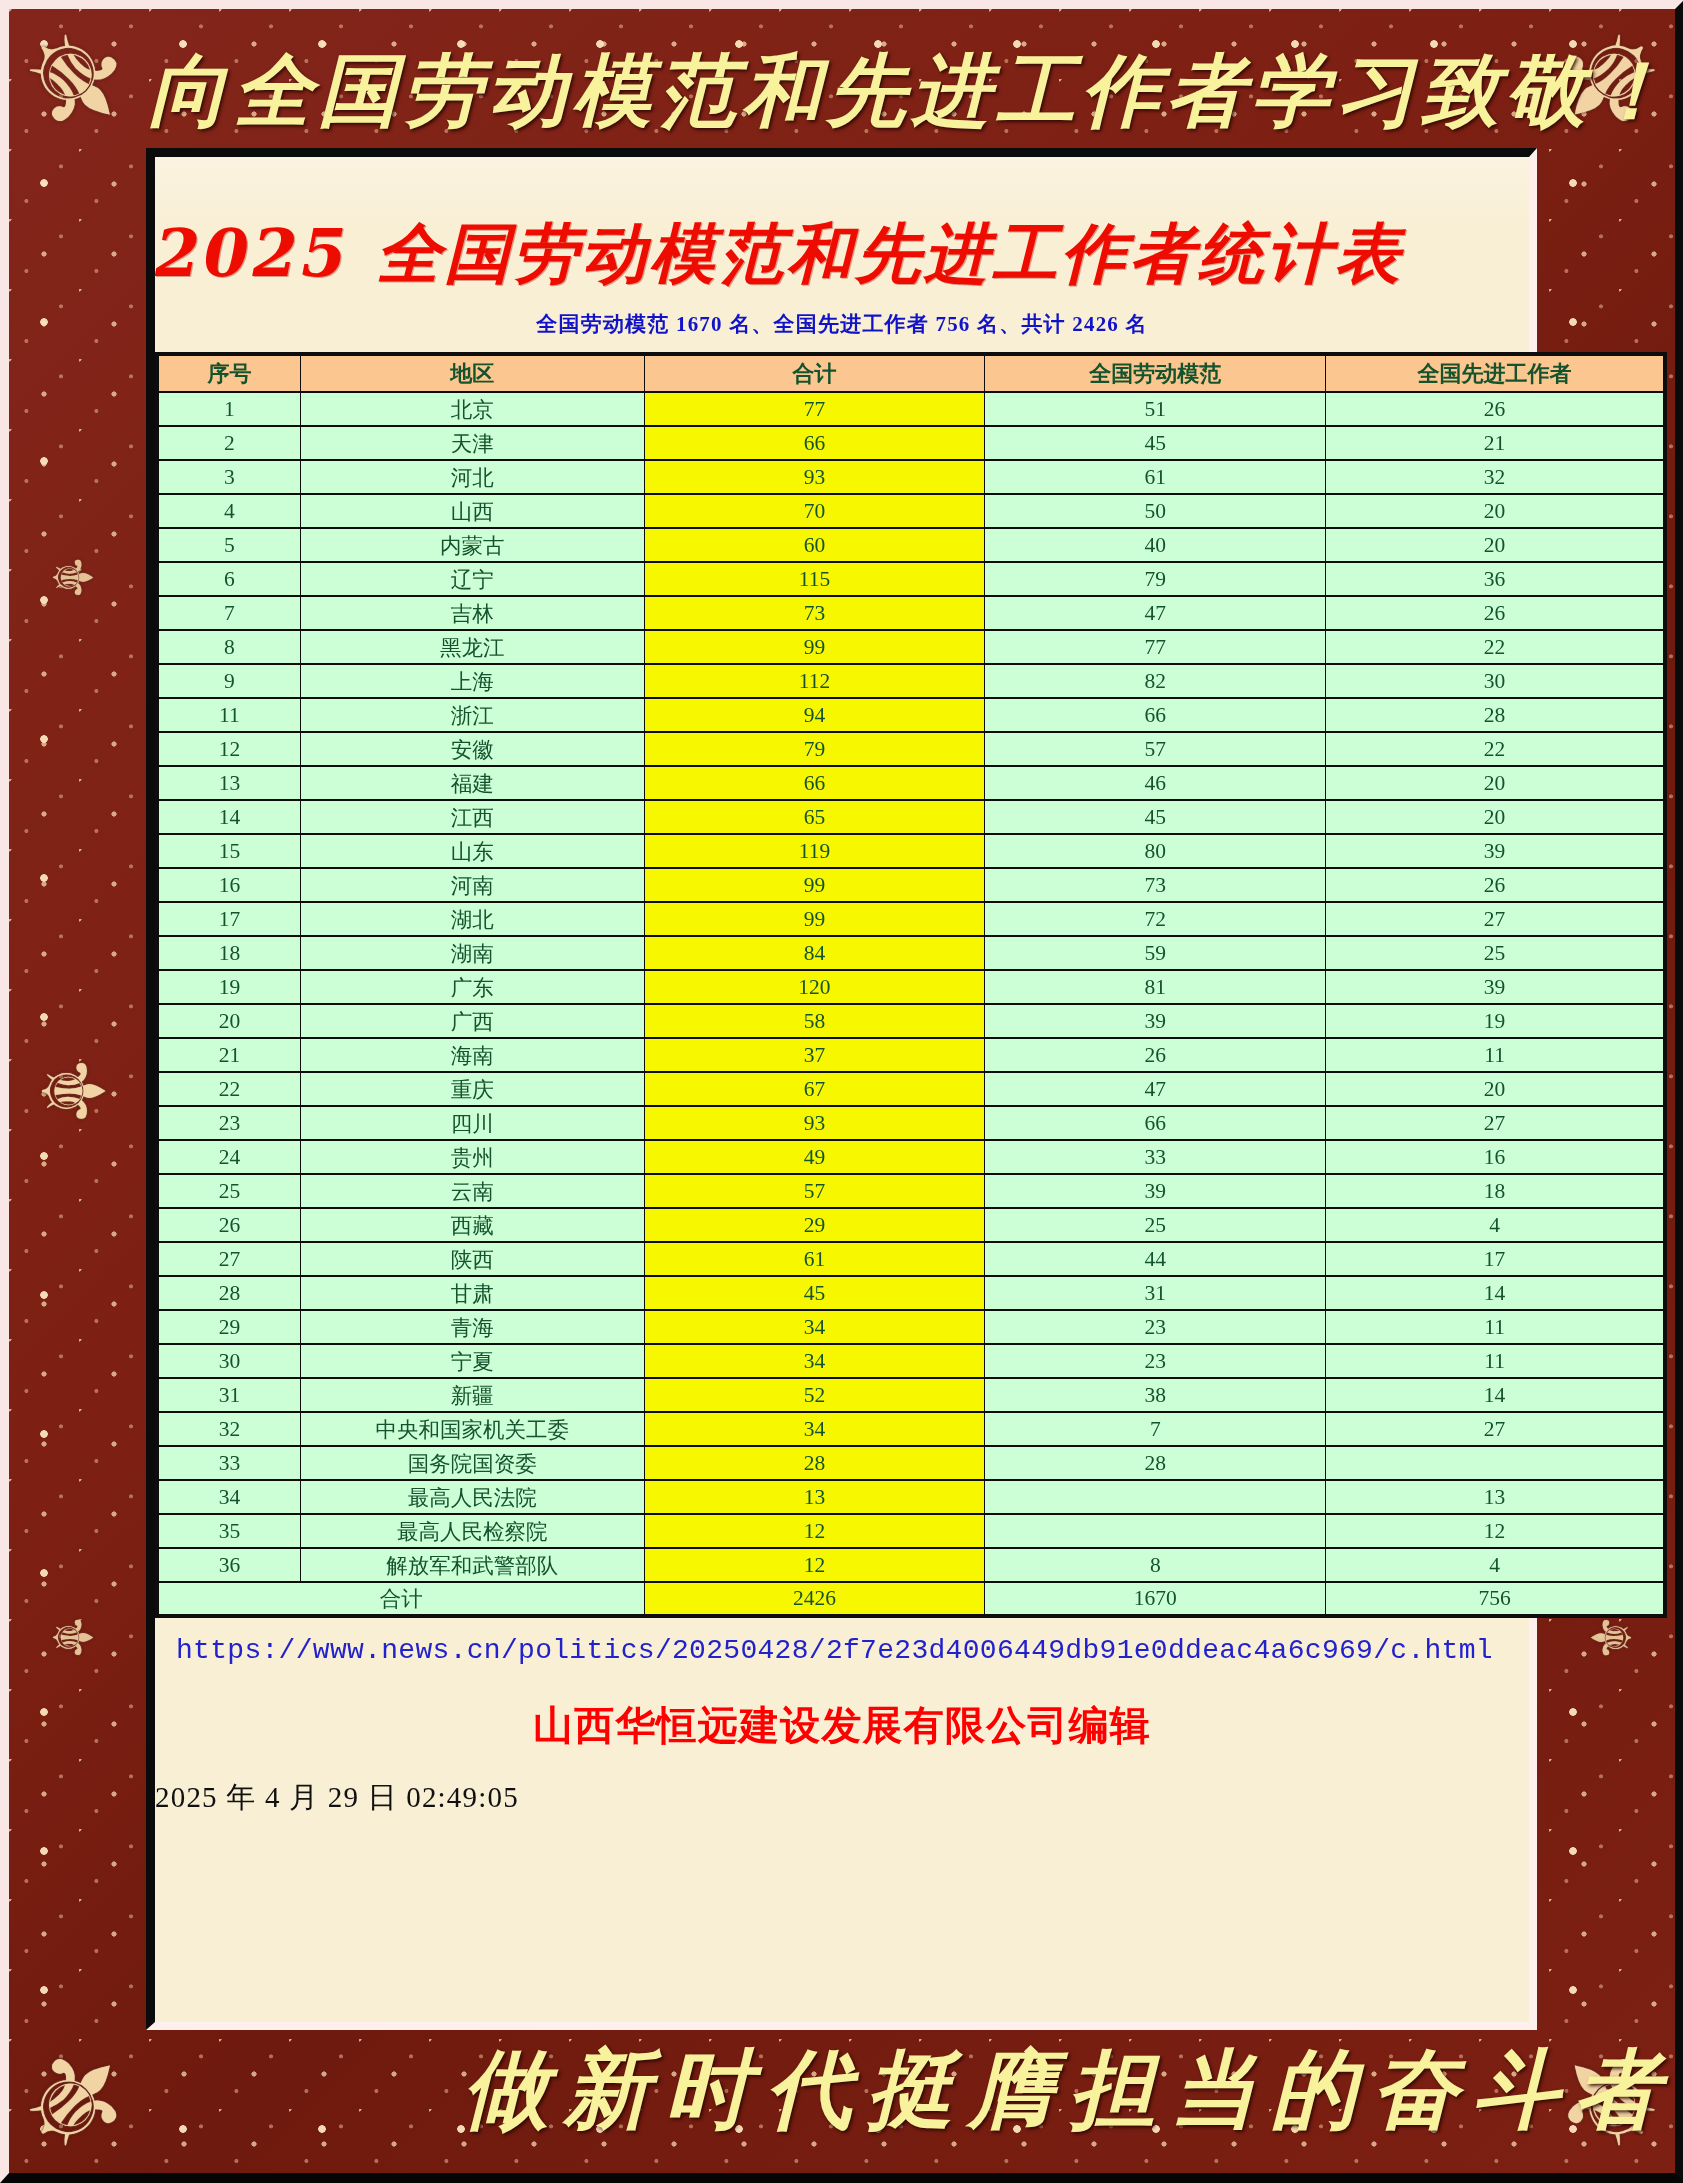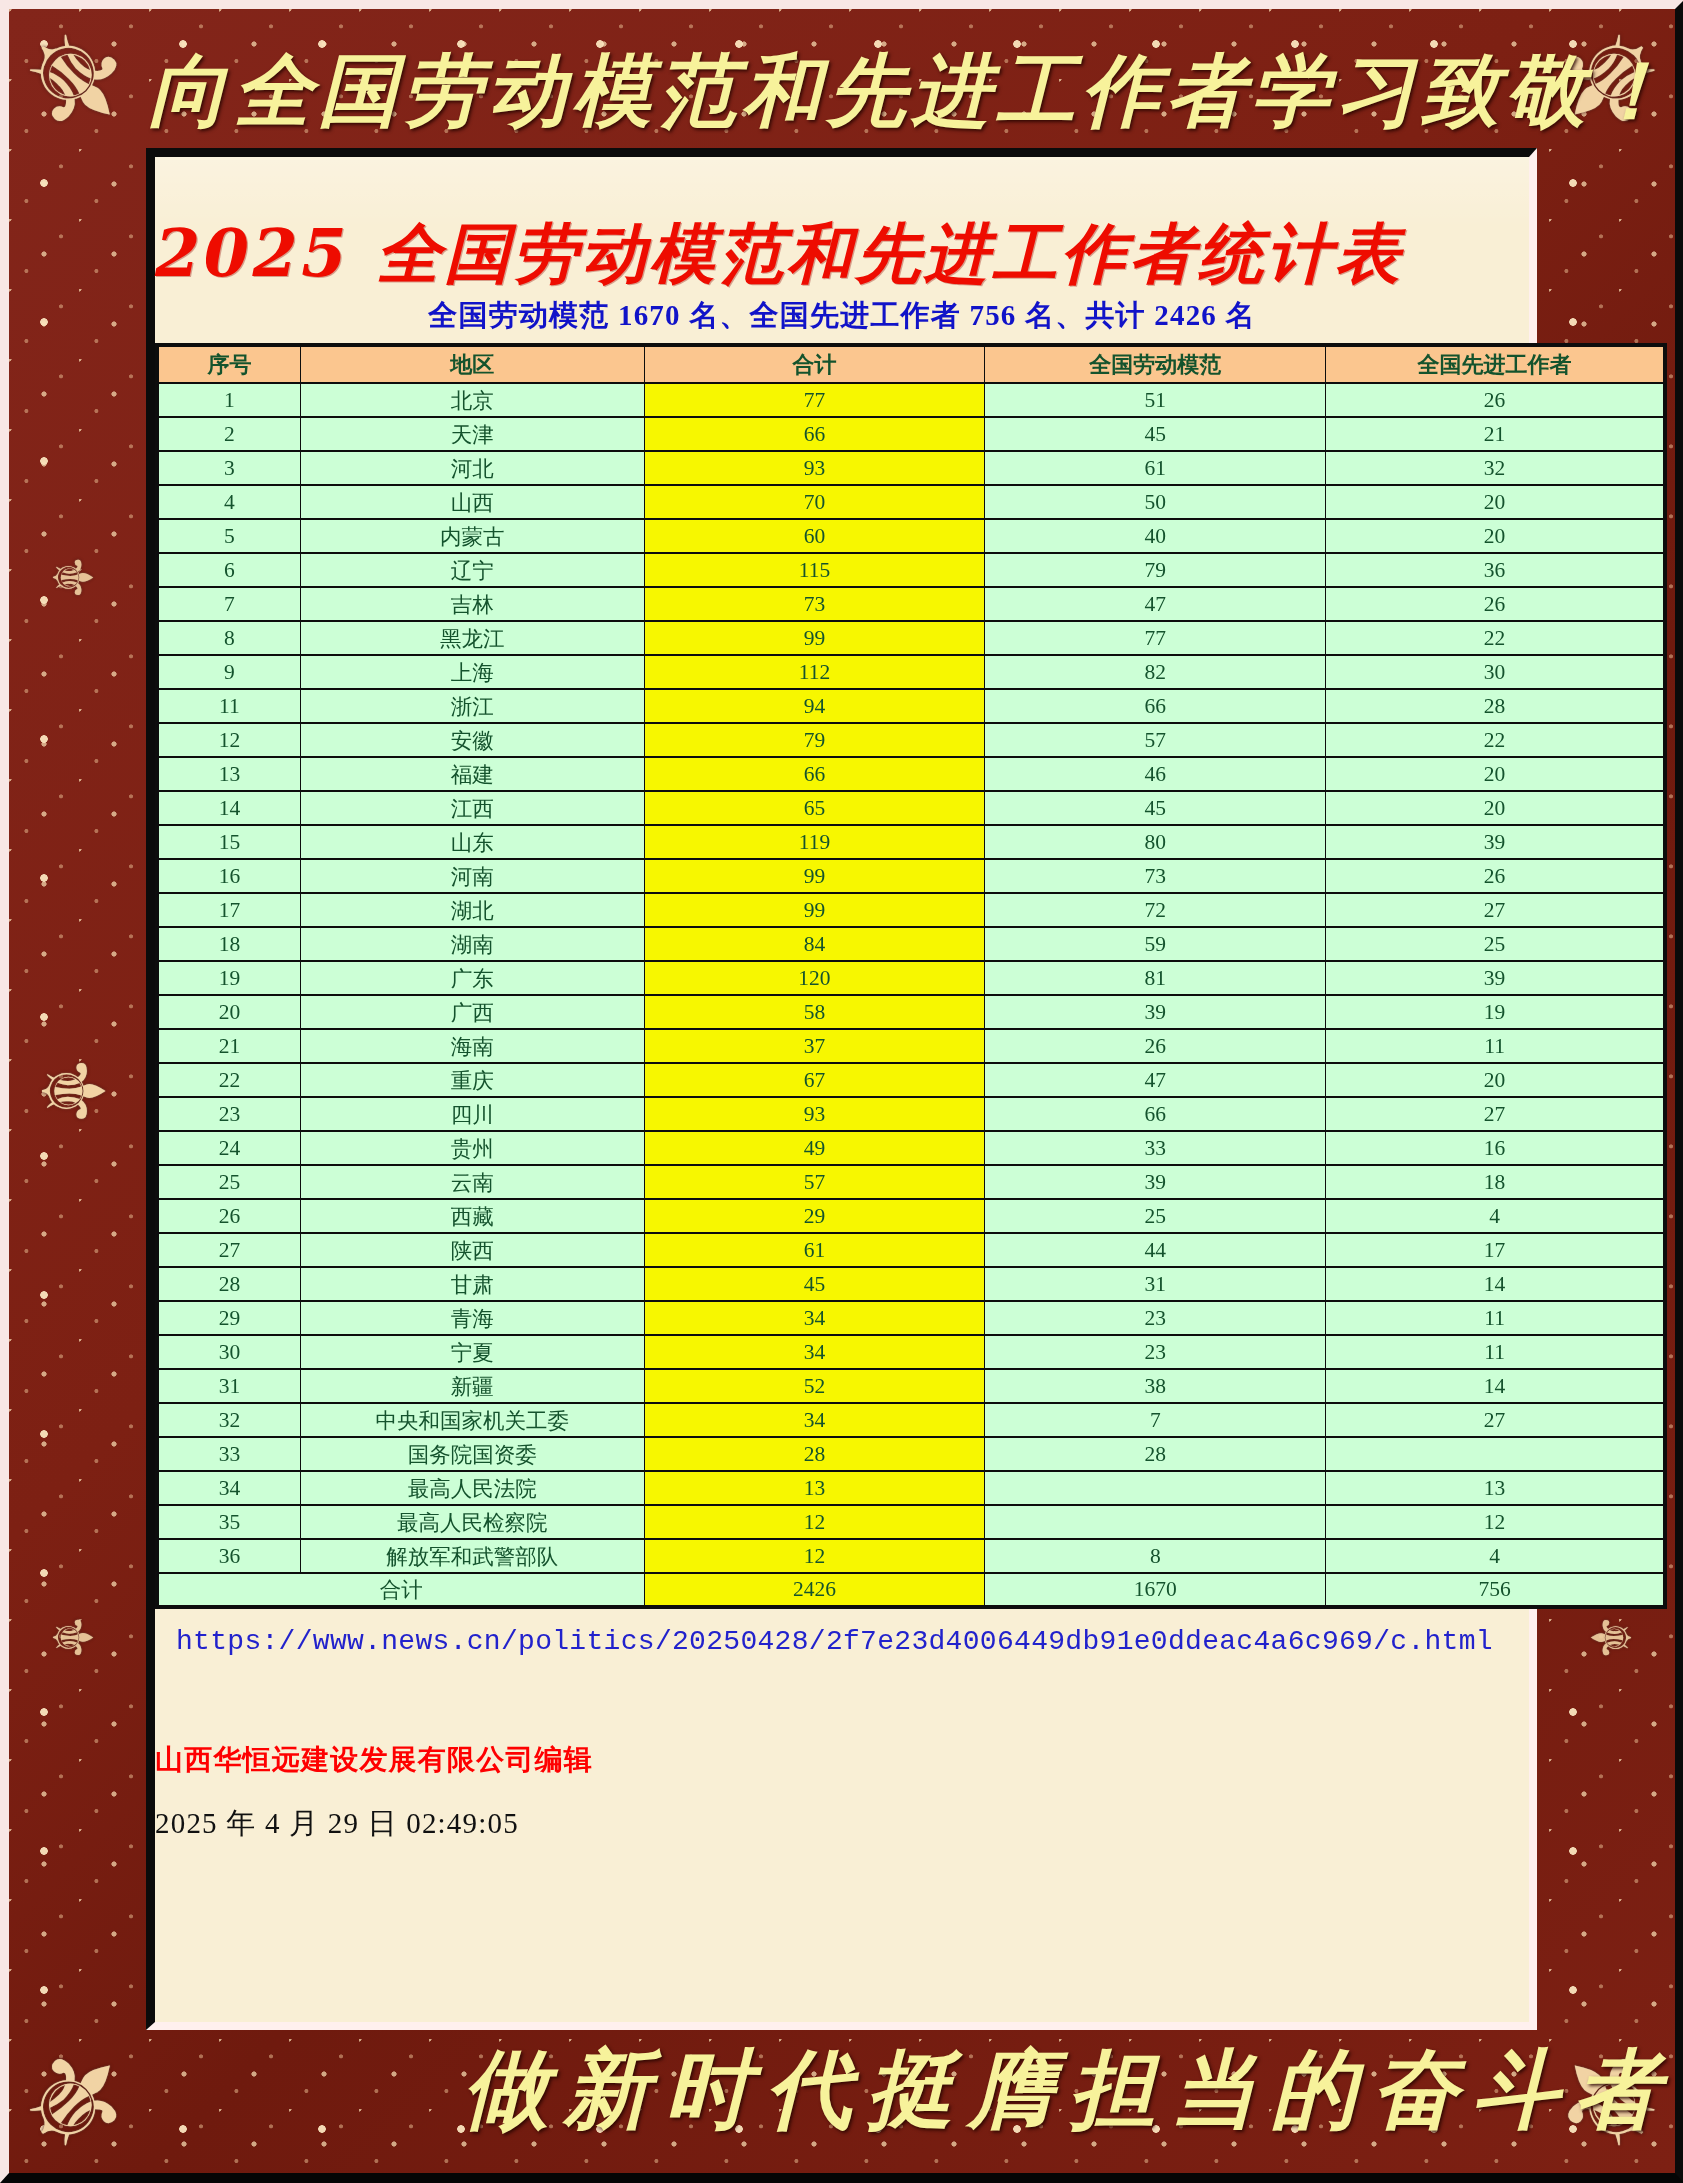--- a/index.html
+++ b/index.html
@@ -91,23 +91,23 @@
     text-align:left;
     font-family:"DejaVu Serif","Liberation Serif",serif;
     font-size:65px;line-height:87px;
     font-weight:bold;font-style:italic;
     letter-spacing:3.5px;
     color:var(--title-red);
     text-shadow:1.2px 1.2px 0 rgba(150,10,0,.35);
     white-space:nowrap;
   }
   .subtitle{
-    margin-top:2px;
+    margin-top:11px;
     text-align:center;
-    font-size:29px;line-height:33px;
+    font-size:21px;line-height:33px;
     font-weight:bold;
     color:var(--subtitle-blue);
     letter-spacing:1.2px;
   }
   .stats-table{
     width:1512px;
     margin:11px auto 0 auto;
     border-collapse:collapse;
     table-layout:fixed;
     font-size:21.5px;
@@ -133,23 +133,24 @@
   .stats-table td.col-total{background:var(--col-yellow);}
   .source-url{
     margin:17.4px 0 0 21px;
     font-size:28px;
     color:var(--link-blue);
     letter-spacing:0.3px;
     white-space:nowrap;
     font-family:Liberation Mono, monospace;
   }
   .company{
-    margin-top:84px;
+    margin-top:32px;
+    text-align:center;
     font-family:"Liberation Sans","DejaVu Sans",sans-serif;
-    font-size:28px;
+    font-size:40px;
     font-weight:bold;
     color:var(--company-red);
     letter-spacing:1.2px;
   }
   .timestamp{
     margin-top:24.4px;
     text-align:left;
     font-size:29px;
     color:#111;
     letter-spacing:1.2px;

